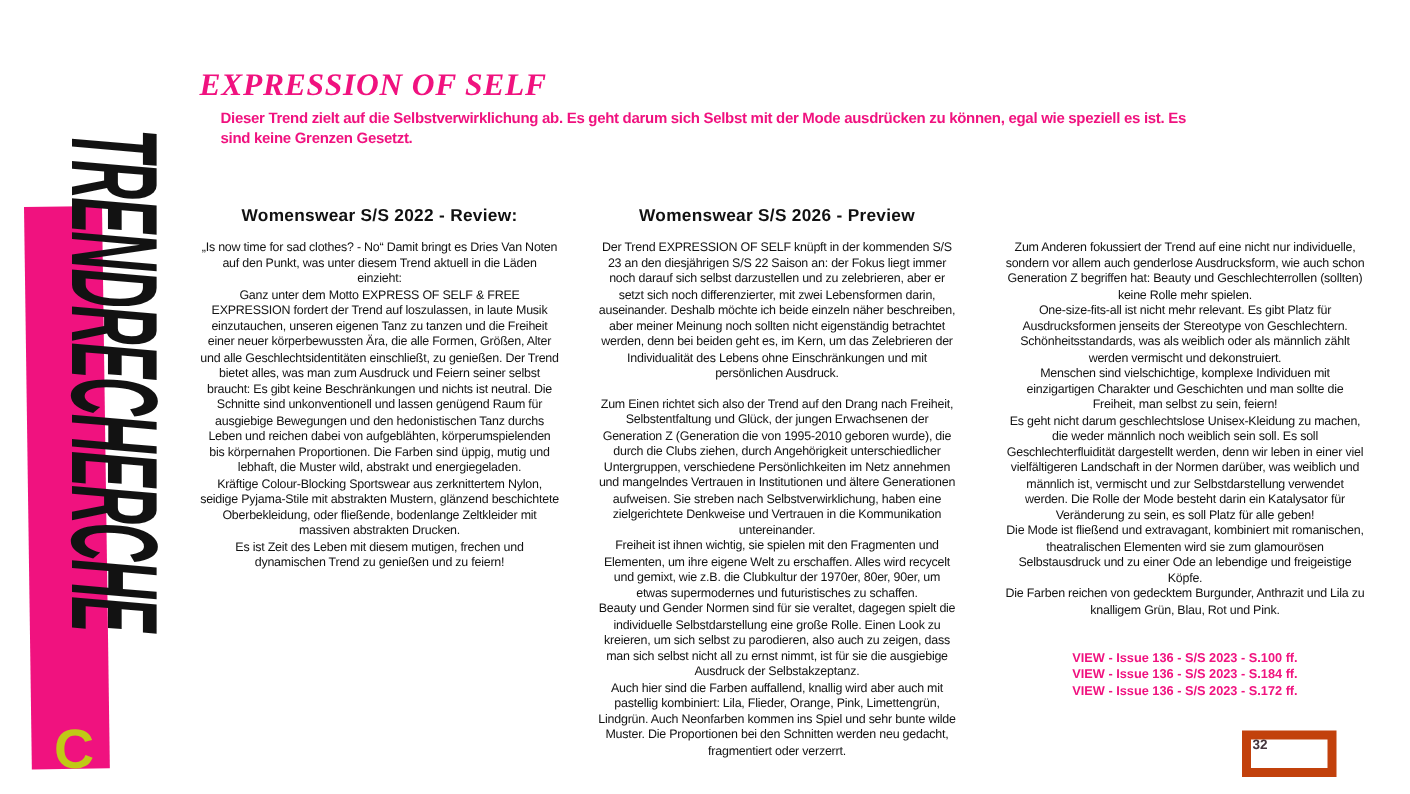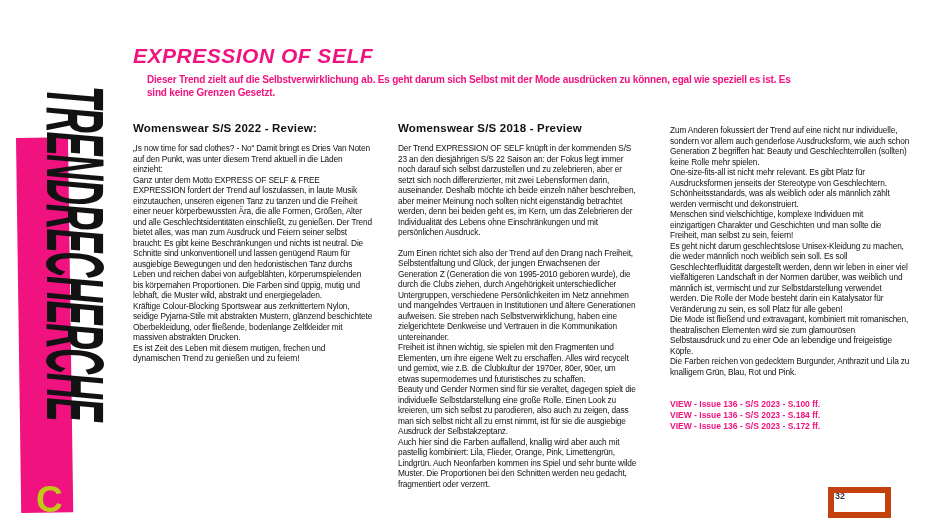--- a/index.html
+++ b/index.html
@@ -56,53 +56,55 @@
   .title {
     position: absolute;
     left: 133px;
     top: 44px;
     margin: 0;
     color: #f0127f;
     font-size: 21px;
     font-weight: bold;
     font-style: italic;
     letter-spacing: 0.5px;
+    font-family: Liberation Serif, serif;
   }
   .subtitle {
     position: absolute;
     left: 147px;
     top: 74px;
     width: 645px;
     margin: 0;
     color: #f0127f;
     font-size: 10px;
     font-weight: bold;
     line-height: 12.5px;
     letter-spacing: -0.2px;
   }
 
   .cols {
     position: absolute;
     left: 133px;
-    top: 122px;
+    top: 138px;
     width: 790px;
     height: 380px;
+    text-align: center;
   }
   .col { position: absolute; top: 0; width: 240px; }
   .col-review { left: 0; }
   .col-preview { left: 265px; }
   .col-continuation { left: 537px; }
 
   .col h2 {
     margin: 0 0 9px 0;
     font-size: 11.5px;
     letter-spacing: 0.2px;
     color: #111111;
   }
-  .col-continuation .col-body { margin-top: 3px; }
+  .col-continuation .col-body { margin-top: 21px; }
 
   .col-body {
     font-size: 8.3px;
     line-height: 10.5px;
     letter-spacing: -0.15px;
     color: #121212;
   }
   .col-body p { margin: 0; }
   .col-body p:empty { height: 10px; }
 
@@ -154,21 +156,21 @@
       <h2>Womenswear S/S 2022 - Review:</h2>
       <div class="col-body">
           <p>„Is now time for sad clothes? - No“ Damit bringt es Dries Van Noten auf den Punkt, was unter diesem Trend aktuell in die Läden einzieht:</p>
           <p>Ganz unter dem Motto EXPRESS OF SELF &amp; FREE EXPRESSION fordert der Trend auf loszulassen, in laute Musik einzutauchen, unseren eigenen Tanz zu tanzen und die Freiheit einer neuer körperbewussten Ära, die alle Formen, Größen, Alter und alle Geschlechtsidentitäten einschließt, zu genießen. Der Trend bietet alles, was man zum Ausdruck und Feiern seiner selbst braucht: Es gibt keine Beschränkungen und nichts ist neutral. Die Schnitte sind unkonventionell und lassen genügend Raum für ausgiebige Bewegungen und den hedonistischen Tanz durchs Leben und reichen dabei von aufgeblähten, körperumspielenden bis körpernahen Proportionen. Die Farben sind üppig, mutig und lebhaft, die Muster wild, abstrakt und energiegeladen.</p>
           <p>Kräftige Colour-Blocking Sportswear aus zerknittertem Nylon, seidige Pyjama-Stile mit abstrakten Mustern, glänzend beschichtete Oberbekleidung, oder fließende, bodenlange Zeltkleider mit massiven abstrakten Drucken.</p>
           <p>Es ist Zeit des Leben mit diesem mutigen, frechen und dynamischen Trend zu genießen und zu feiern!</p>
         </div>
     </section>
 
     <section class="col col-preview">
-      <h2>Womenswear S/S 2018 - Preview</h2>
+      <h2>Womenswear S/S 2026 - Preview</h2>
       <div class="col-body">
           <p>Der Trend EXPRESSION OF SELF knüpft in der kommenden S/S 23 an den diesjährigen S/S 22 Saison an: der Fokus liegt immer noch darauf sich selbst darzustellen und zu zelebrieren, aber er setzt sich noch differenzierter, mit zwei Lebensformen darin, auseinander. Deshalb möchte ich beide einzeln näher beschreiben, aber meiner Meinung noch sollten nicht eigenständig betrachtet werden, denn bei beiden geht es, im Kern, um das Zelebrieren der Individualität des Lebens ohne Einschränkungen und mit persönlichen Ausdruck.</p>
           <p></p>
           <p>Zum Einen richtet sich also der Trend auf den Drang nach Freiheit, Selbstentfaltung und Glück, der jungen Erwachsenen der Generation Z (Generation die von 1995-2010 geboren wurde), die durch die Clubs ziehen, durch Angehörigkeit unterschiedlicher Untergruppen, verschiedene Persönlichkeiten im Netz annehmen und mangelndes Vertrauen in Institutionen und ältere Generationen aufweisen. Sie streben nach Selbstverwirklichung, haben eine zielgerichtete Denkweise und Vertrauen in die Kommunikation untereinander.</p>
           <p>Freiheit ist ihnen wichtig, sie spielen mit den Fragmenten und Elementen, um ihre eigene Welt zu erschaffen. Alles wird recycelt und gemixt, wie z.B. die Clubkultur der 1970er, 80er, 90er, um etwas supermodernes und futuristisches zu schaffen.</p>
           <p>Beauty und Gender Normen sind für sie veraltet, dagegen spielt die individuelle Selbstdarstellung eine große Rolle. Einen Look zu kreieren, um sich selbst zu parodieren, also auch zu zeigen, dass man sich selbst nicht all zu ernst nimmt, ist für sie die ausgiebige Ausdruck der Selbstakzeptanz.</p>
           <p>Auch hier sind die Farben auffallend, knallig wird aber auch mit pastellig kombiniert: Lila, Flieder, Orange, Pink, Limettengrün, Lindgrün. Auch Neonfarben kommen ins Spiel und sehr bunte wilde Muster. Die Proportionen bei den Schnitten werden neu gedacht, fragmentiert oder verzerrt.</p>
         </div>
     </section>
 

